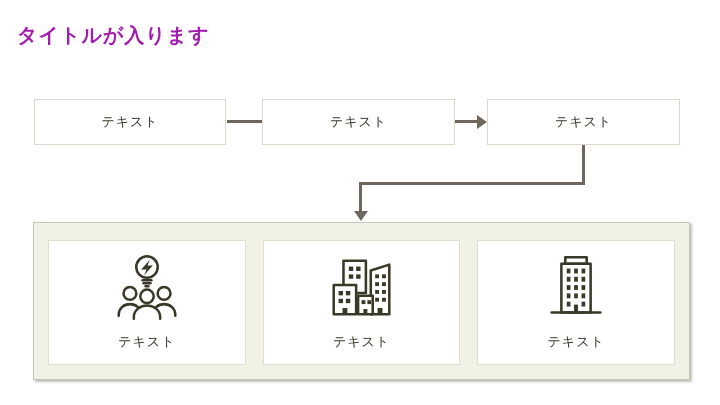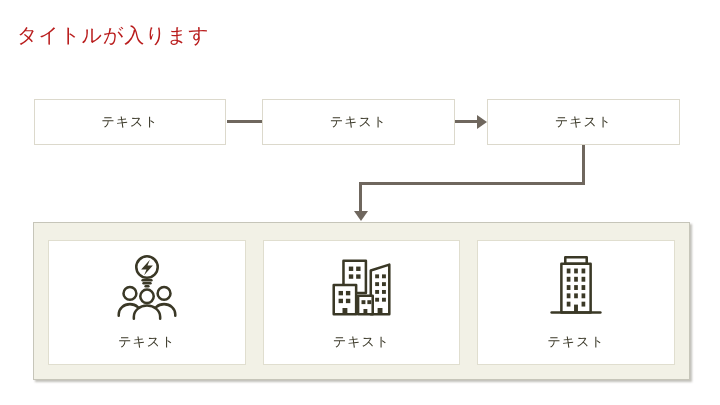--- a/index.html
+++ b/index.html
@@ -3,21 +3,21 @@
 <meta charset="utf-8">
 <style>
   * { margin: 0; padding: 0; box-sizing: border-box; }
   html, body { width: 720px; height: 405px; background: #ffffff; overflow: hidden; }
   body { font-family: "Liberation Sans", "DejaVu Sans", sans-serif; color: #3b3929; }
 
   .stage { position: relative; width: 720px; height: 405px; background: #ffffff; }
 
   .slide-title {
     position: absolute; left: 17px; top: 22px;
-    font-size: 20px; font-weight: normal; color: #b91c1c; letter-spacing: 1px;
+    font-size: 20px; font-weight: bold; color: #a21caf; letter-spacing: 1px;
   }
 
   
   .flow-node {
     position: absolute; top: 99px; height: 46px;
     background: #ffffff; border: 1px solid #dcd9cc;
     display: flex; align-items: center; justify-content: center;
     font-size: 13px; letter-spacing: 1px; color: #3b3929;
   }
   .flow-node.n1 { left: 34px;  width: 192px; }

